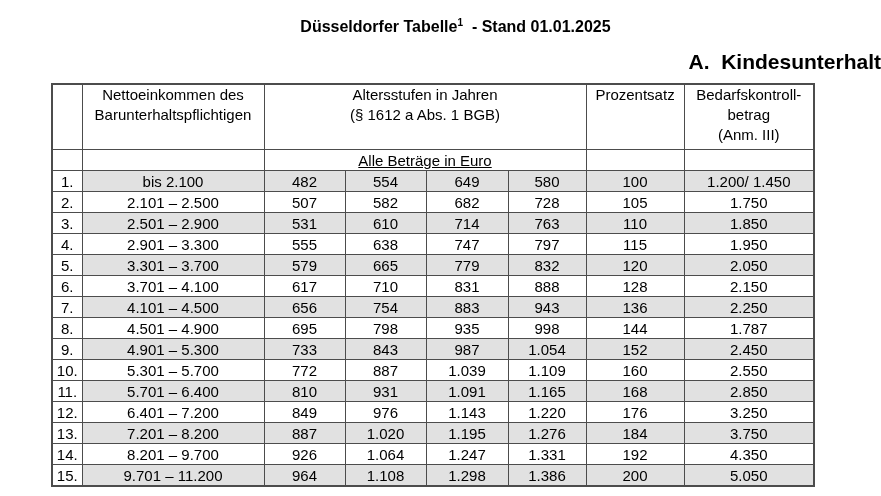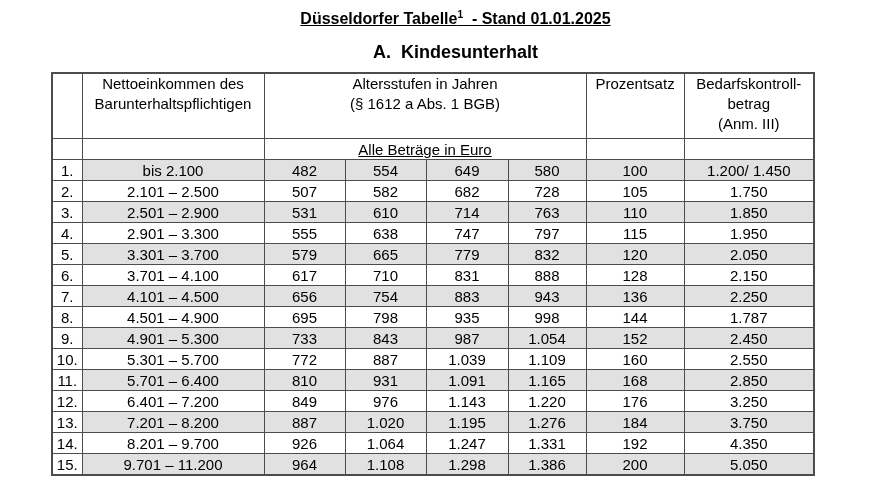--- a/index.html
+++ b/index.html
@@ -3,24 +3,24 @@
 <meta charset="utf-8">
 <style>
   html, body { margin:0; padding:0; }
   body {
     width:881px; height:496px;
     background:#ffffff; color:#000;
     font-family:"Liberation Sans", sans-serif;
     overflow:hidden;
   }
   .titles { padding-left:30px; text-align:center; }
-  .doc-title { margin-top:9px; font-size:16px; font-weight:bold;text-decoration:underline; }
+  .doc-title { margin-top:17px; font-size:16px; font-weight:bold; }
   .doc-title span { white-space:pre; }
   .doc-title sup { font-size:10px; font-weight:bold; }
-  .doc-subtitle { margin-top:14px; font-size:18px; font-weight:bold; white-space:pre; }
+  .doc-subtitle { margin-top:14px; font-size:21px; font-weight:bold; white-space:pre;text-align:right; }
 
   table.dt {
     border-collapse:collapse; table-layout:fixed;
     margin:9px 0 0 51px; width:762px;
     border:2px solid #4c4c4c;
   }
   table.dt td {
     border:1px solid #4c4c4c;
     font-size:15px; line-height:19px;
     padding:0 2px; height:20px;

